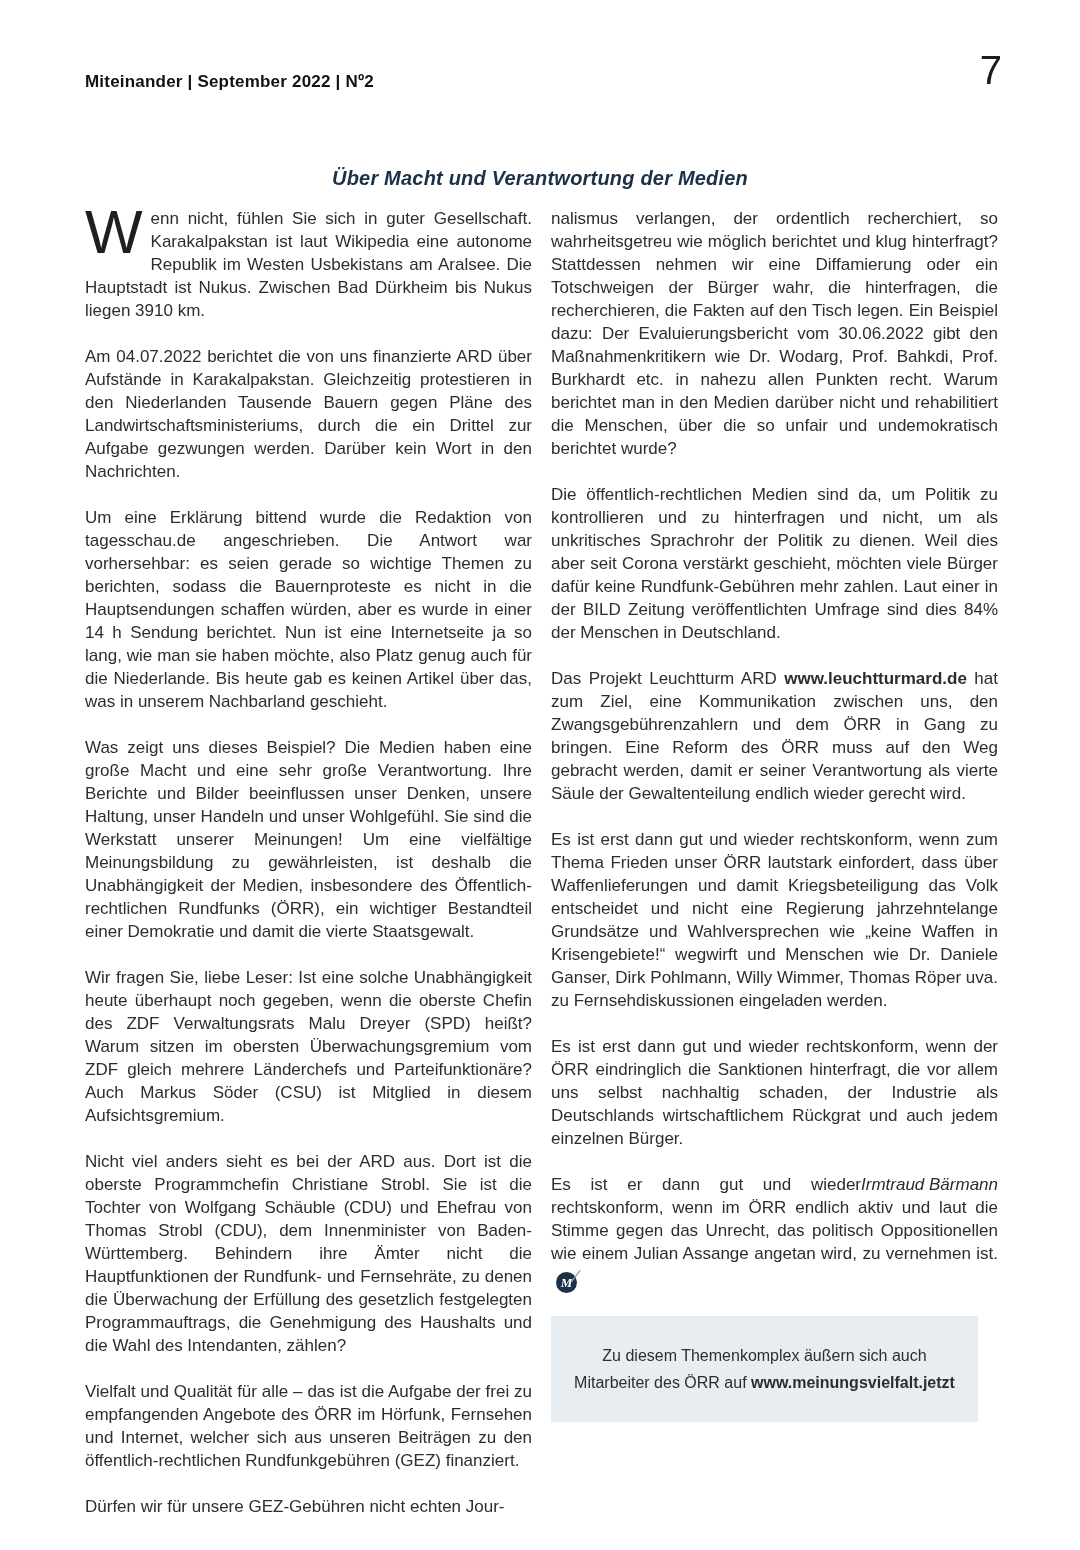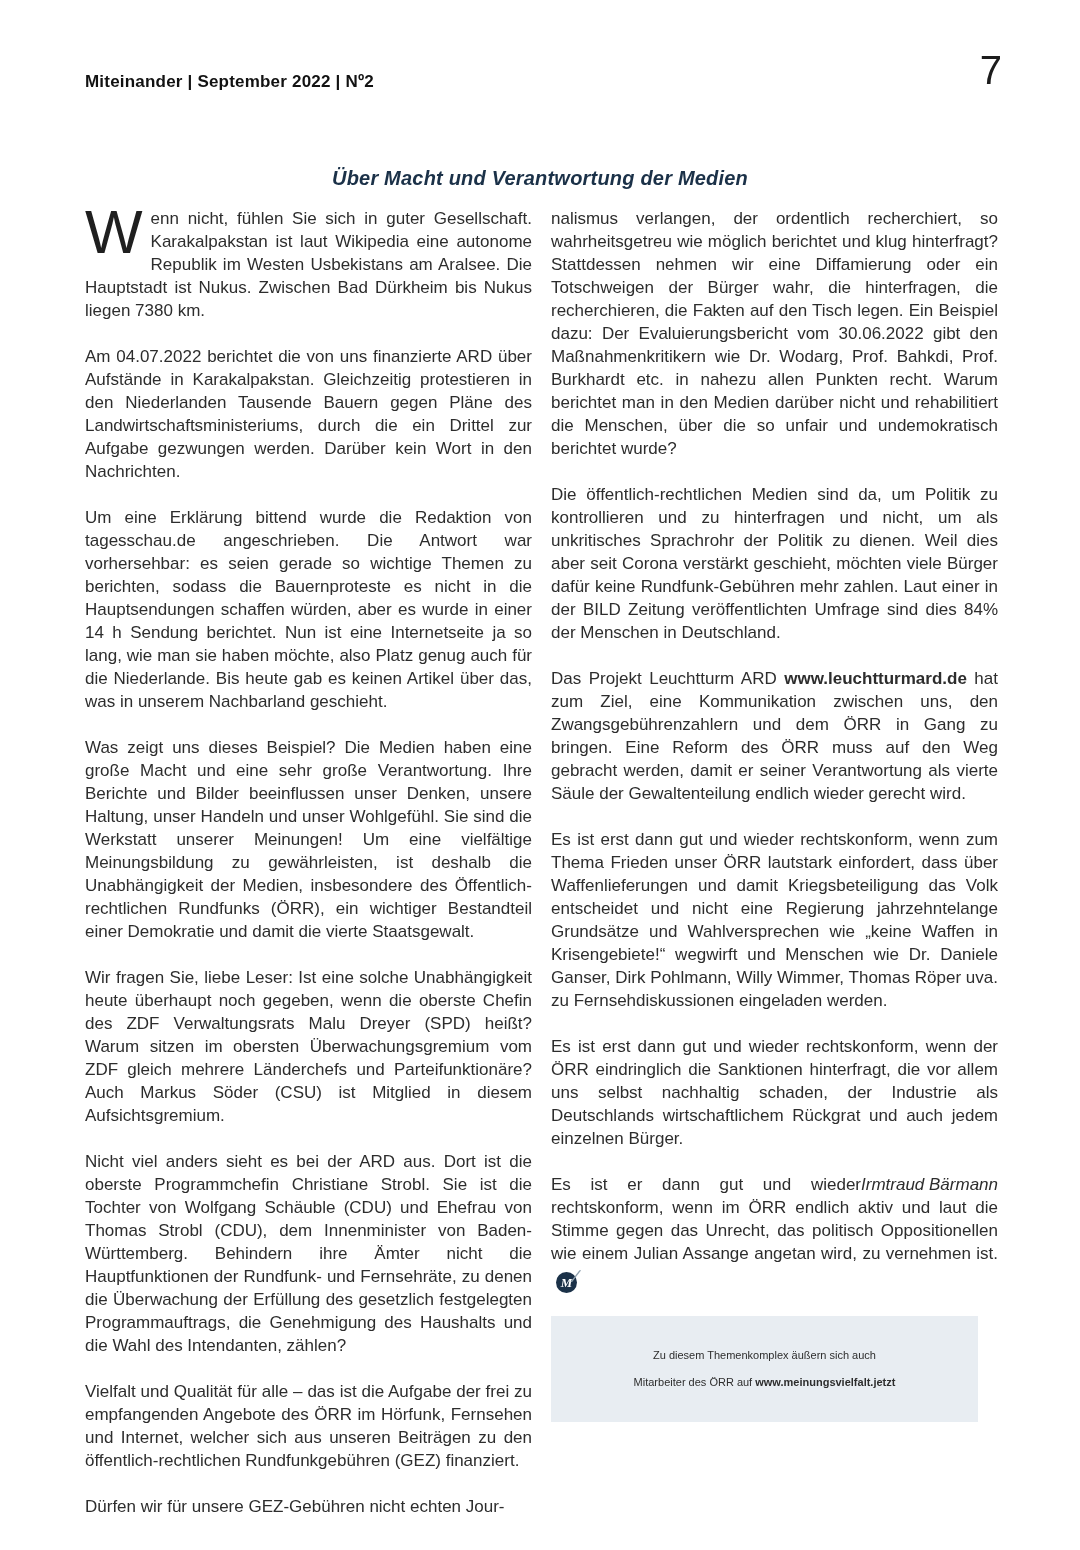--- a/index.html
+++ b/index.html
@@ -55,37 +55,37 @@
     background:#1b3148;color:#ffffff;
     font-family:"Liberation Serif", serif;
     font-style:italic;font-weight:700;font-size:13px;
     vertical-align:-5px;margin-left:5px;
   }
   .logo-slash{color:#90a1ae;font-style:italic;font-weight:700;margin-left:-3px;}
   .infobox{
     margin-top:18px;width:427px;box-sizing:border-box;
     background:#e8edf2;color:#2d2d2d;
     text-align:center;padding:26px 8px;
-    font-size:11px;line-height:27px;
+    font-size:16px;line-height:27px;
   }
 </style>
 </head>
 <body>
 
 <div class="page">
 
   <div class="issue">Miteinander | September 2022 | Nº2</div>
   <div class="pagenum">7</div>
 
 
   <div class="subtitle">Über Macht und Verantwortung der Medien</div>
 
   <div class="columns">
     <div class="col" id="left-col">
-        <p class="para"><span class="dropcap">W</span><span>enn nicht, fühlen Sie sich in guter Gesellschaft. Karakalpakstan ist laut Wikipedia eine autonome Republik im Westen Usbekistans am Aralsee. Die Hauptstadt ist Nukus. Zwischen Bad Dürkheim bis Nukus liegen 7380 km.</span></p>
+        <p class="para"><span class="dropcap">W</span><span>enn nicht, fühlen Sie sich in guter Gesellschaft. Karakalpakstan ist laut Wikipedia eine autonome Republik im Westen Usbekistans am Aralsee. Die Hauptstadt ist Nukus. Zwischen Bad Dürkheim bis Nukus liegen 3910 km.</span></p>
         <p class="para"><span>Am 04.07.2022 berichtet die von uns finanzierte ARD über Aufstände in Karakalpakstan. Gleichzeitig protestieren in den Niederlanden Tausende Bauern gegen Pläne des Landwirtschaftsministeriums, durch die ein Drittel zur Aufgabe gezwungen werden. Darüber kein Wort in den Nachrichten.</span></p>
         <p class="para"><span>Um eine Erklärung bittend wurde die Redaktion von tagesschau.de angeschrieben. Die Antwort war vorhersehbar: es seien gerade so wichtige Themen zu berichten, sodass die Bauernproteste es nicht in die Hauptsendungen schaffen würden, aber es wurde in einer 14 h Sendung berichtet. Nun ist eine Internetseite ja so lang, wie man sie haben möchte, also Platz genug auch für die Niederlande. Bis heute gab es keinen Artikel über das, was in unserem Nachbarland geschieht.</span></p>
         <p class="para"><span>Was zeigt uns dieses Beispiel? Die Medien haben eine große Macht und eine sehr große Verantwortung. Ihre Berichte und Bilder beeinflussen unser Denken, unsere Haltung, unser Handeln und unser Wohlgefühl. Sie sind die Werkstatt unserer Meinungen! Um eine vielfältige Meinungsbildung zu gewährleisten, ist deshalb die Unabhängigkeit der Medien, insbesondere des Öffentlich-rechtlichen Rundfunks (ÖRR), ein wichtiger Bestandteil einer Demokratie und damit die vierte Staatsgewalt.</span></p>
         <p class="para"><span>Wir fragen Sie, liebe Leser: Ist eine solche Unabhängigkeit heute überhaupt noch gegeben, wenn die oberste Chefin des ZDF Verwaltungsrats Malu Dreyer (SPD) heißt? Warum sitzen im obersten Überwachungsgremium vom ZDF gleich mehrere Länderchefs und Parteifunktionäre? Auch Markus Söder (CSU) ist Mitglied in diesem Aufsichtsgremium.</span></p>
         <p class="para"><span>Nicht viel anders sieht es bei der ARD aus. Dort ist die oberste Programmchefin Christiane Strobl. Sie ist die Tochter von Wolfgang Schäuble (CDU) und Ehefrau von Thomas Strobl (CDU), dem Innenminister von Baden-Württemberg. Behindern ihre Ämter nicht die Hauptfunktionen der Rundfunk- und Fernsehräte, zu denen die Überwachung der Erfüllung des gesetzlich festgelegten Programmauftrags, die Genehmigung des Haushalts und die Wahl des Intendanten, zählen?</span></p>
         <p class="para"><span>Vielfalt und Qualität für alle – das ist die Aufgabe der frei zu empfangenden Angebote des ÖRR im Hörfunk, Fernsehen und Internet, welcher sich aus unseren Beiträgen zu den öffentlich-rechtlichen Rundfunkgebühren (GEZ) finanziert.</span></p>
         <p class="para"><span>Dürfen wir für unsere GEZ-Gebühren nicht echten Jour-</span></p>
       </div>
     <div class="col" id="right-col">
         <p class="para"><span>nalismus verlangen, der ordentlich recherchiert, so wahrheitsgetreu wie möglich berichtet und klug hinterfragt? Stattdessen nehmen wir eine Diffamierung oder ein Totschweigen der Bürger wahr, die hinterfragen, die recherchieren, die Fakten auf den Tisch legen. Ein Beispiel dazu: Der Evaluierungsbericht vom 30.06.2022 gibt den Maßnahmenkritikern wie Dr. Wodarg, Prof. Bahkdi, Prof. Burkhardt etc. in nahezu allen Punkten recht. Warum berichtet man in den Medien darüber nicht und rehabilitiert die Menschen, über die so unfair und undemokratisch berichtet wurde?</span></p>

